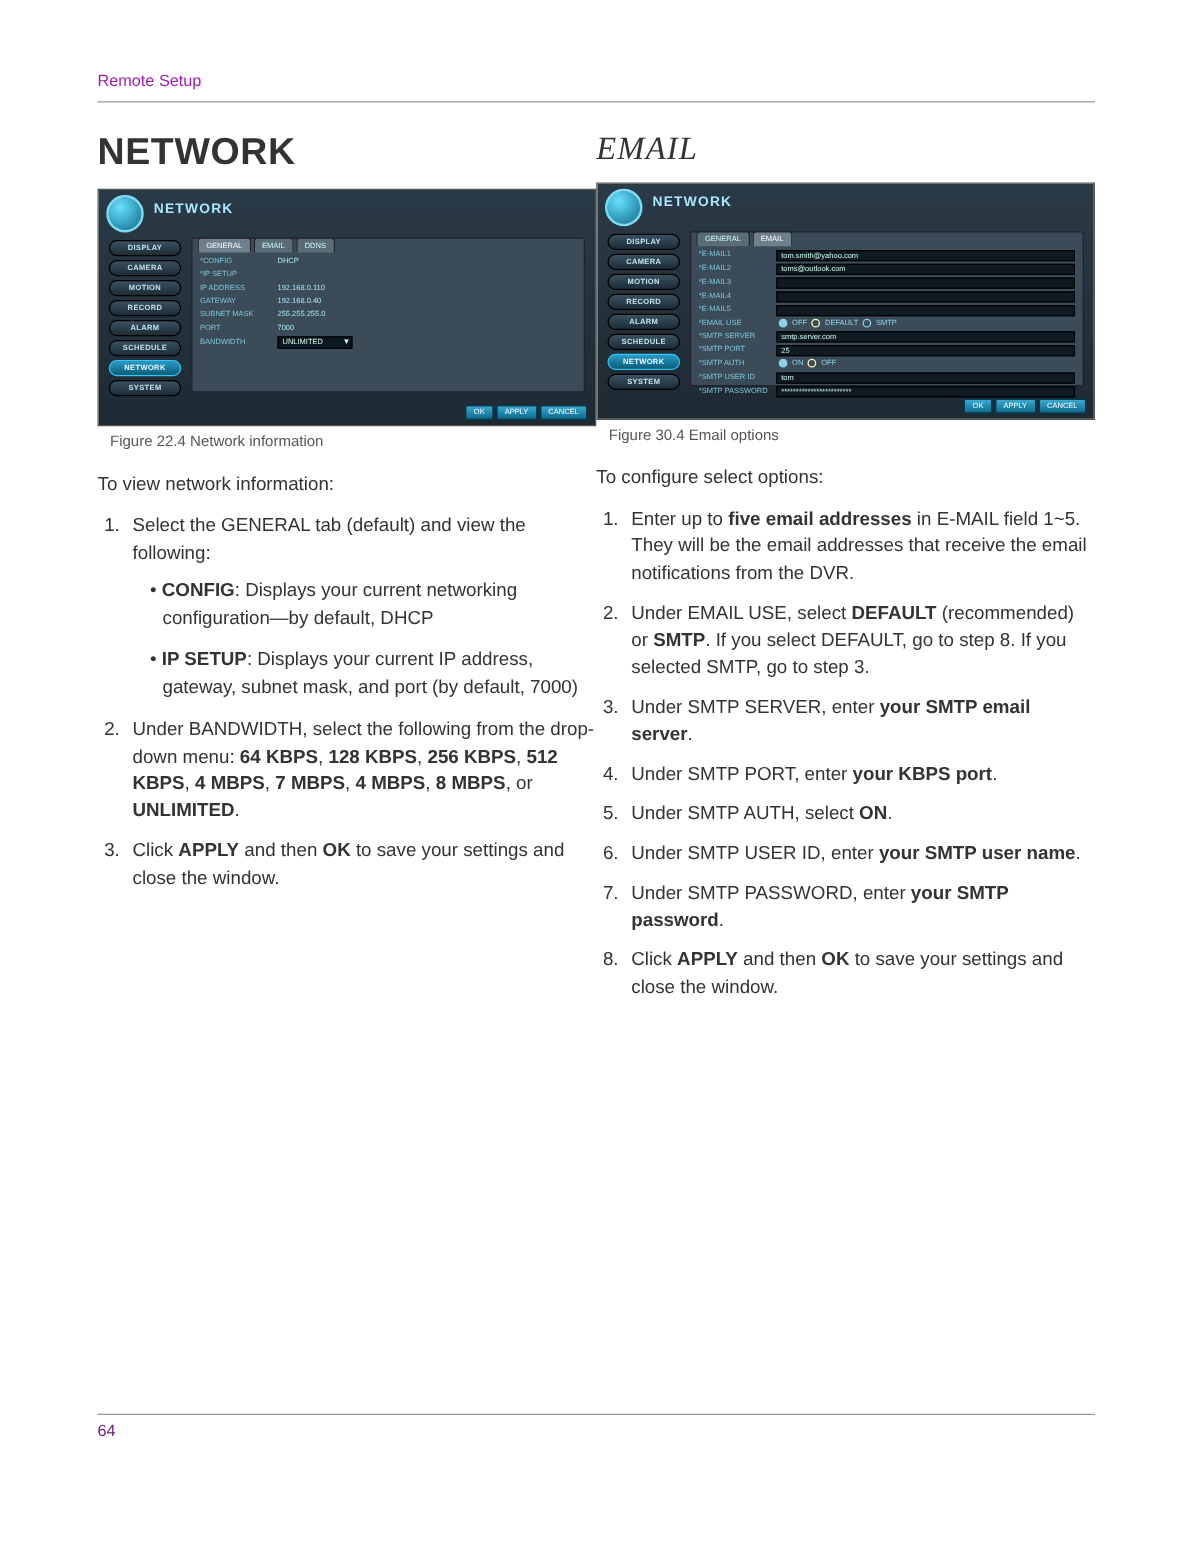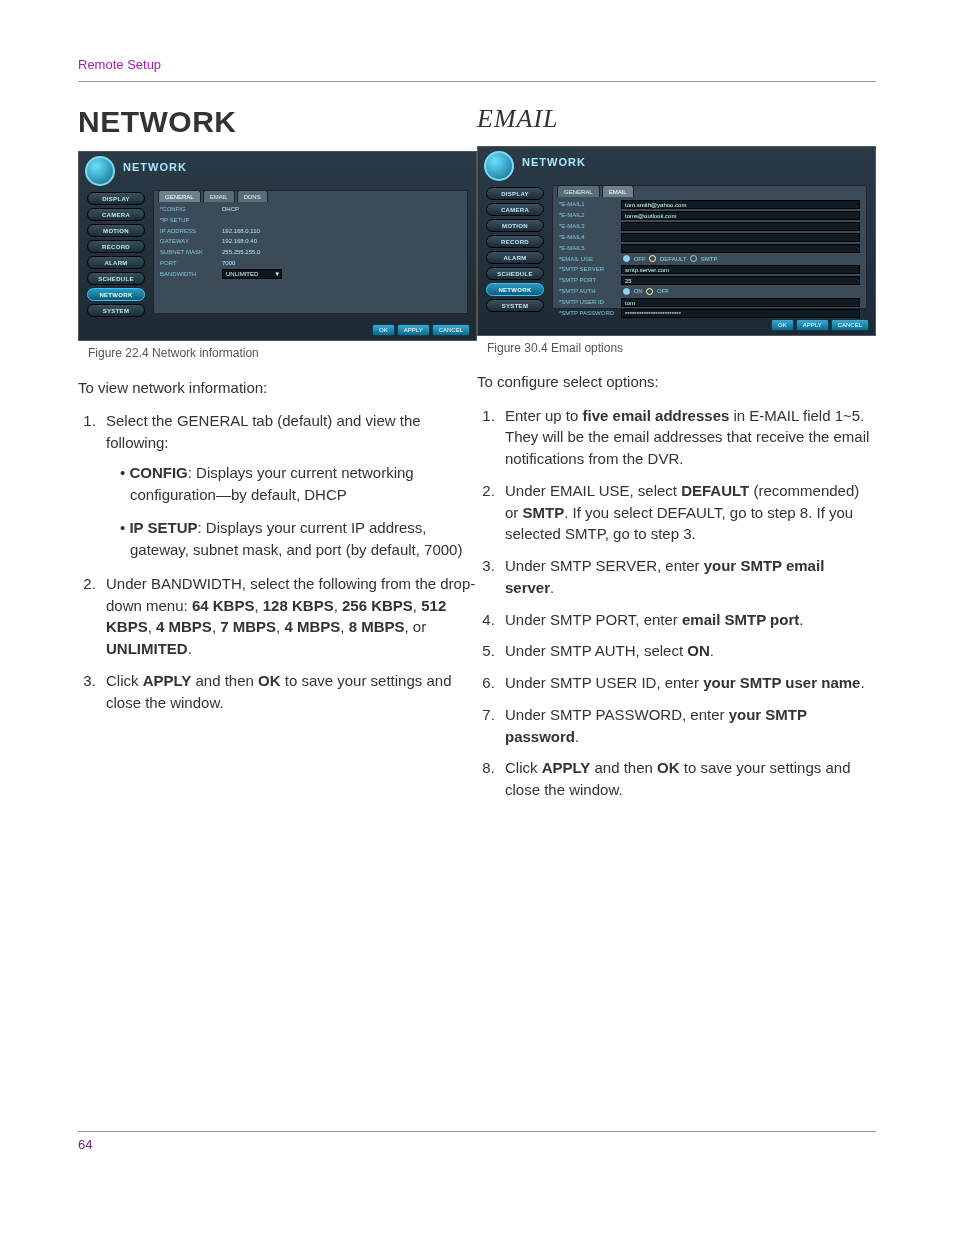--- a/index.html
+++ b/index.html
@@ -364,21 +364,21 @@
         </div>
     </div>
     <div class="caption">Figure 30.4 Email options</div>
 
     <p>To configure select options:</p>
 
     <ol id="right-steps">
         <li>Enter up to <b>five email addresses</b> in E-MAIL field 1~5. They will be the email addresses that receive the email notifications from the DVR.</li>
         <li>Under EMAIL USE, select <b>DEFAULT</b> (recommended) or <b>SMTP</b>. If you select DEFAULT, go to step 8. If you selected SMTP, go to step 3.</li>
         <li>Under SMTP SERVER, enter <b>your SMTP email server</b>.</li>
-        <li>Under SMTP PORT, enter <b>email SMTP port</b>.</li>
+        <li>Under SMTP PORT, enter <b>your KBPS port</b>.</li>
         <li>Under SMTP AUTH, select <b>ON</b>.</li>
         <li>Under SMTP USER ID, enter <b>your SMTP user name</b>.</li>
         <li>Under SMTP PASSWORD, enter <b>your SMTP password</b>.</li>
         <li>Click <b>APPLY</b> and then <b>OK</b> to save your settings and close the window.</li>
       </ol>
   </div>
 
 </div>
 
 <hr class="footer-rule">

